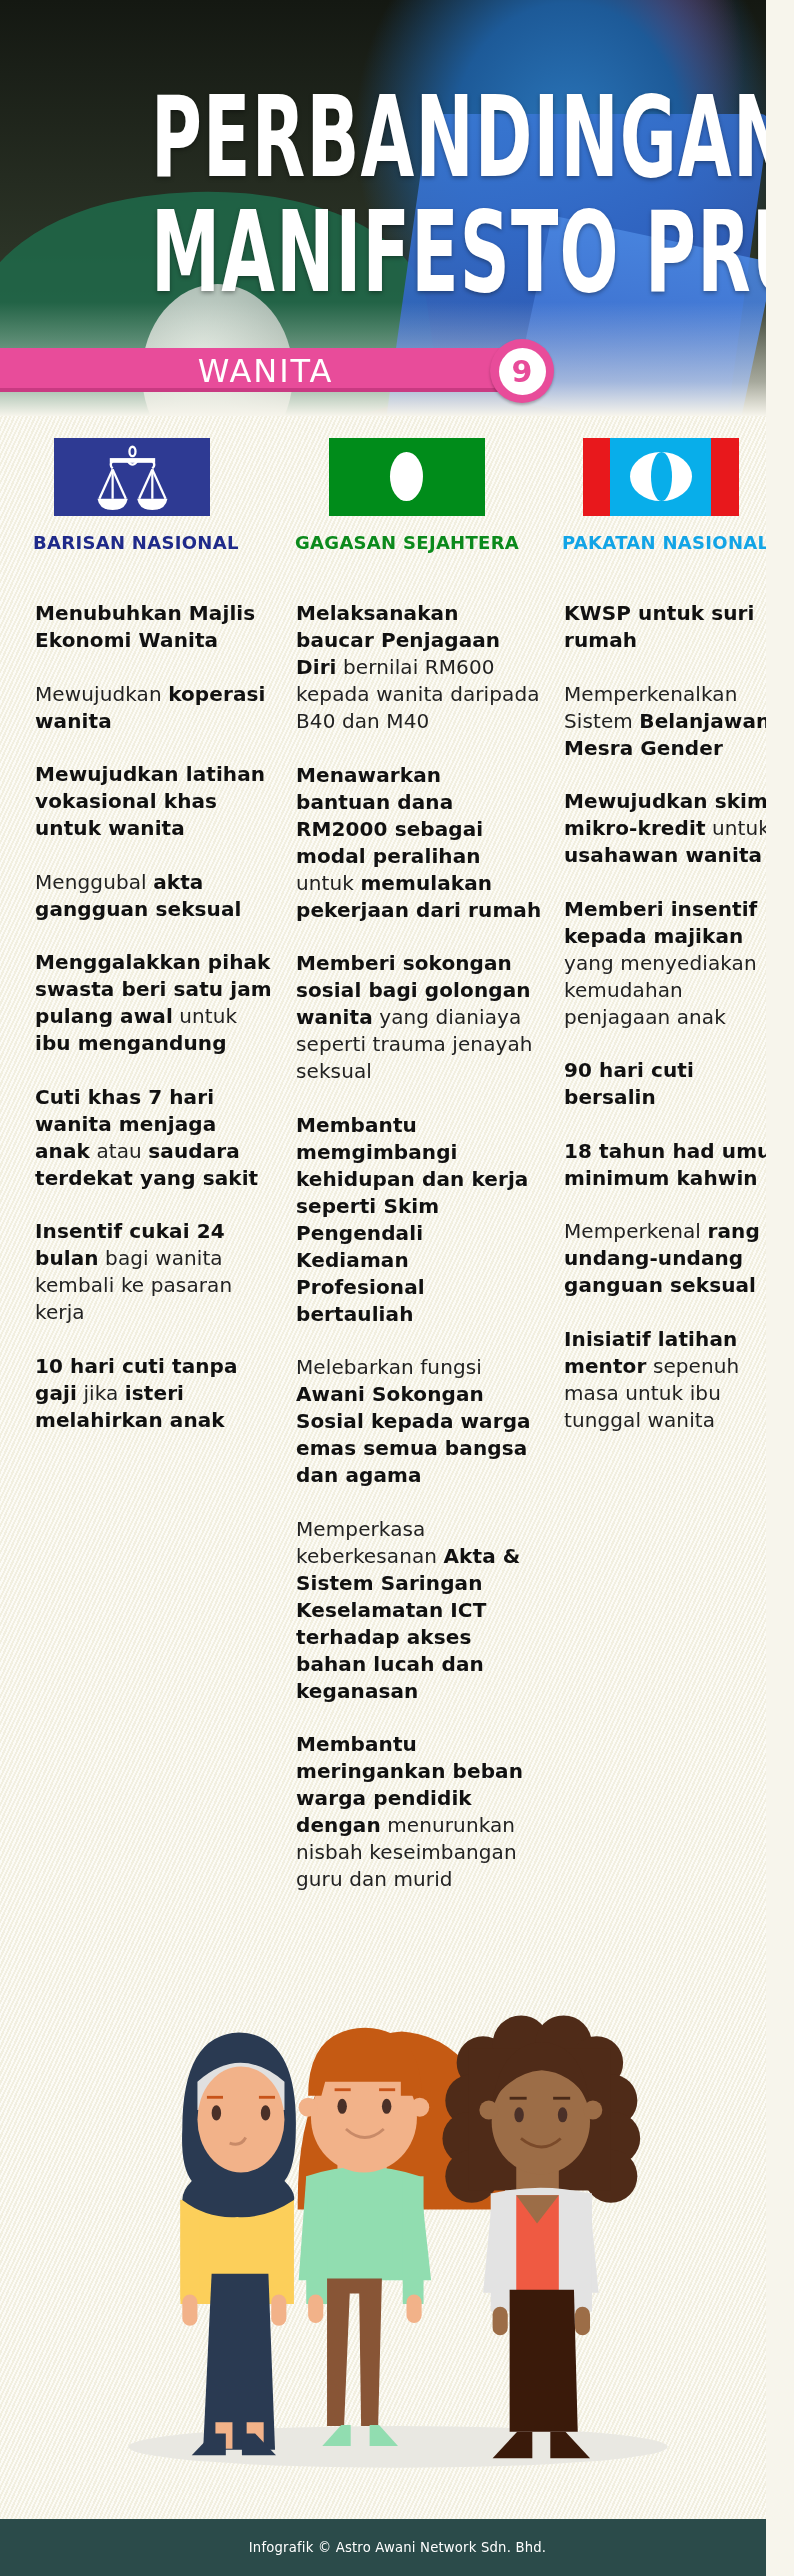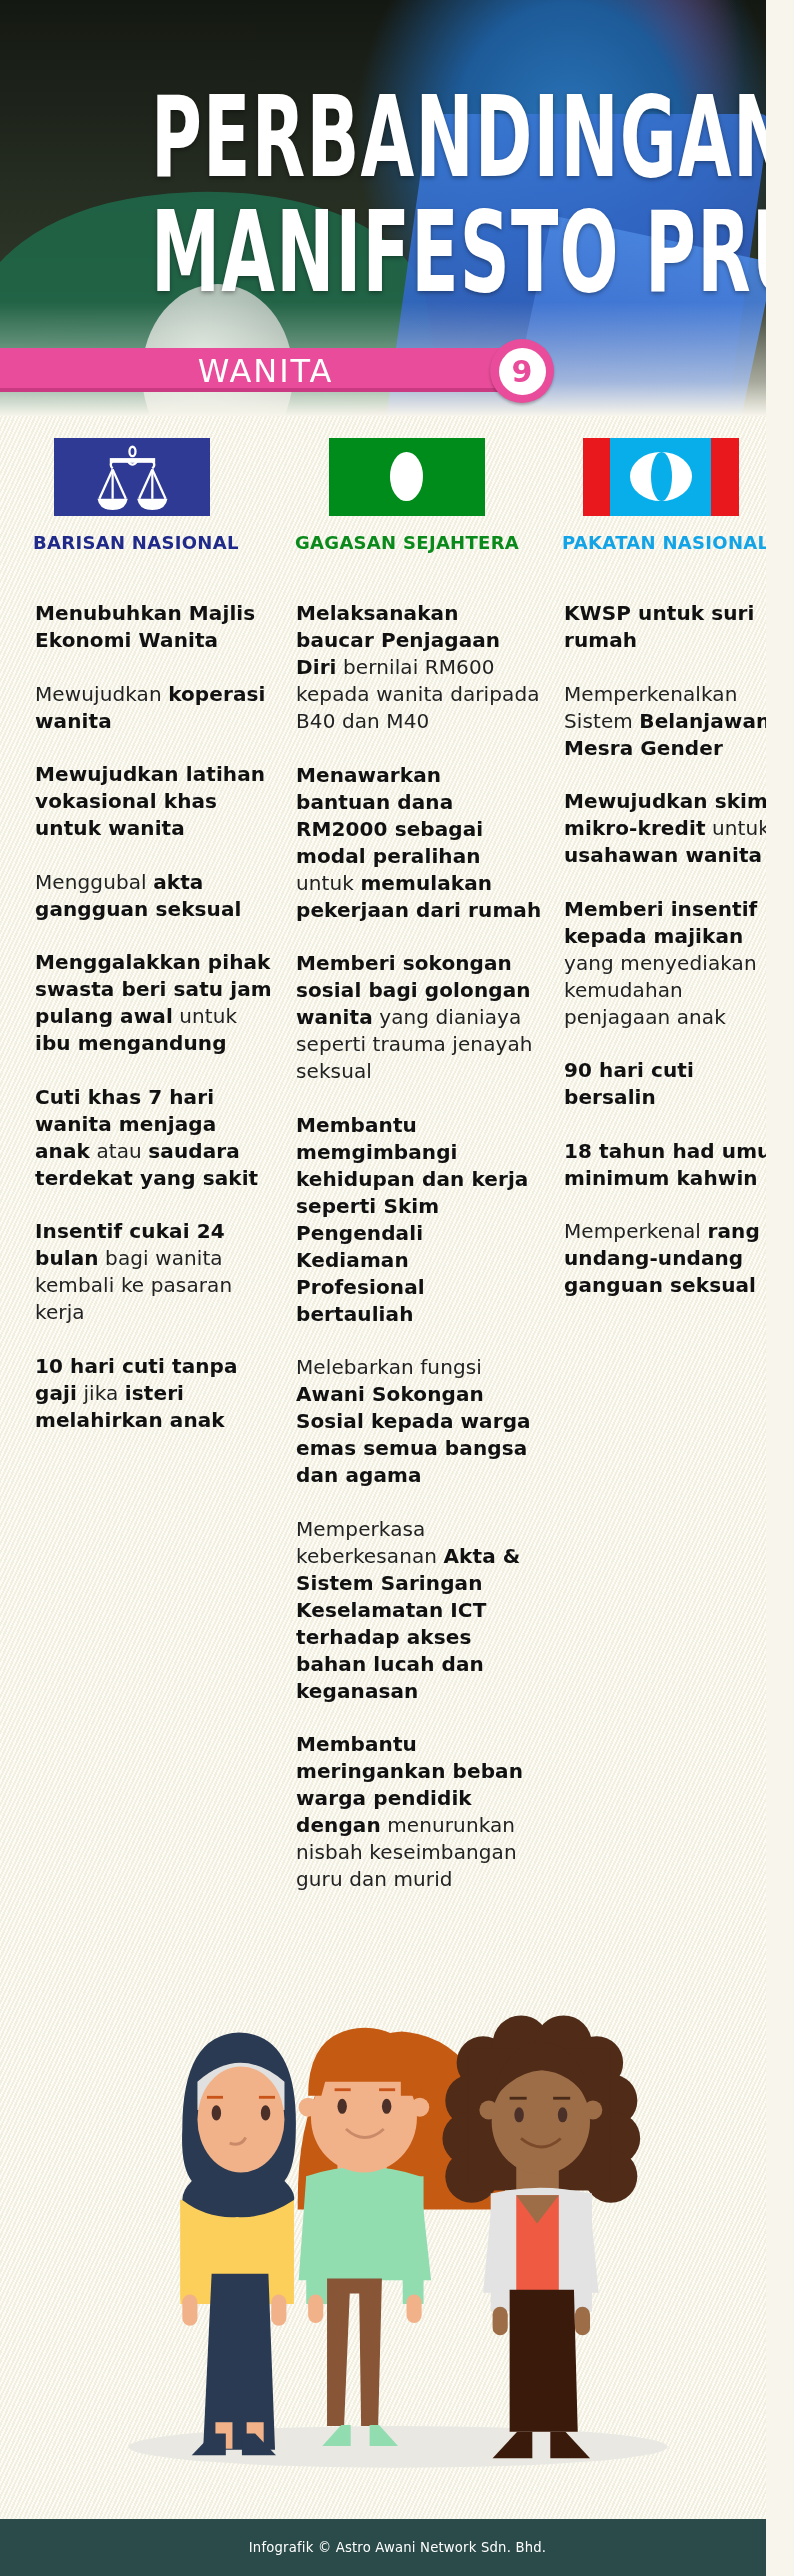--- a/index.html
+++ b/index.html
@@ -188,20 +188,21 @@
       <div class="item"><b>Membantu meringankan beban warga pendidik dengan</b><span class="n"> menurunkan nisbah keseimbangan guru dan murid</span></div>
     </div>
   <div class="col col-ph">
       <div class="item"><b>KWSP untuk suri rumah</b></div>
       <div class="item"><span class="n">Memperkenalkan Sistem </span><b>Belanjawan Mesra Gender</b></div>
       <div class="item"><b>Mewujudkan skim mikro-kredit</b><span class="n"> untuk </span><b>usahawan wanita</b></div>
       <div class="item"><b>Memberi insentif kepada majikan</b><span class="n"> yang menyediakan kemudahan penjagaan anak</span></div>
       <div class="item"><b>90 hari cuti bersalin</b></div>
       <div class="item"><b>18 tahun had umur minimum kahwin</b></div>
       <div class="item"><span class="n">Memperkenal </span><b>rang undang-undang ganguan seksual</b></div>
+      <div class="item"><b>Inisiatif latihan mentor</b><span class="n"> sepenuh masa untuk ibu tunggal wanita</span></div>
     </div>
 
   <div class="illustration">
     <svg width="568" height="473" viewBox="0 0 600 500">
       <ellipse cx="300" cy="466" rx="285" ry="22" fill="#e9e8e2"></ellipse>
 
       <g>
         <rect x="70" y="205" width="120" height="110" fill="#fccf5a"></rect>
         <rect x="70" y="205" width="20" height="105" fill="#fccf5a"></rect>
         <rect x="72" y="305" width="16" height="33" rx="8" fill="#f2b289"></rect>

